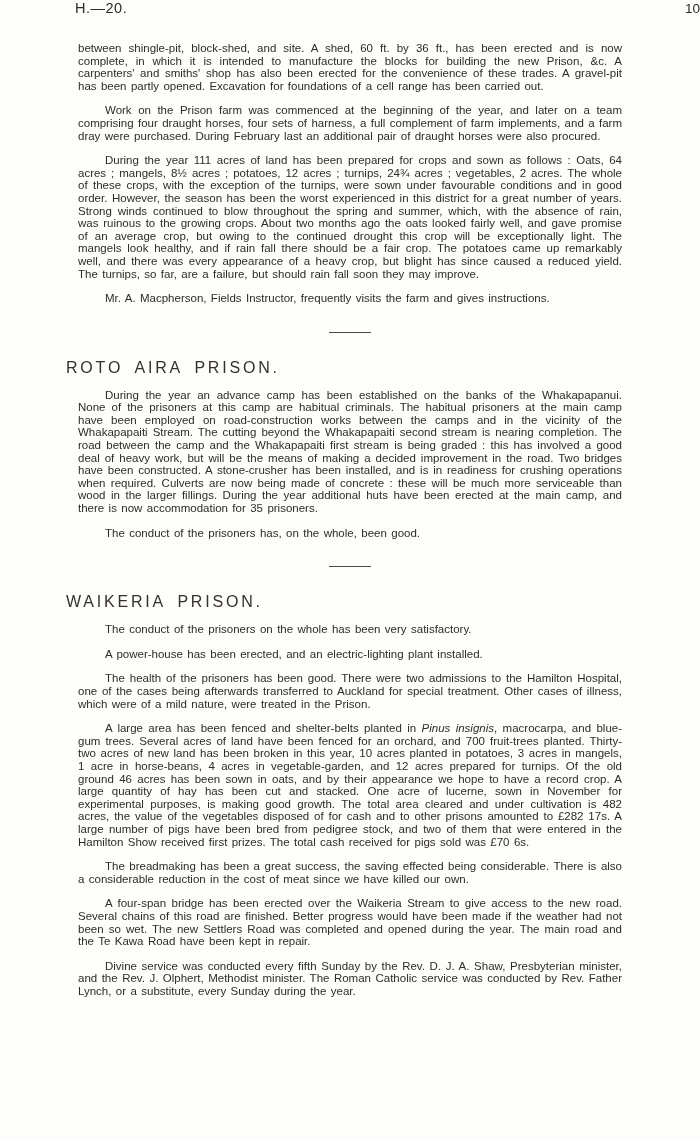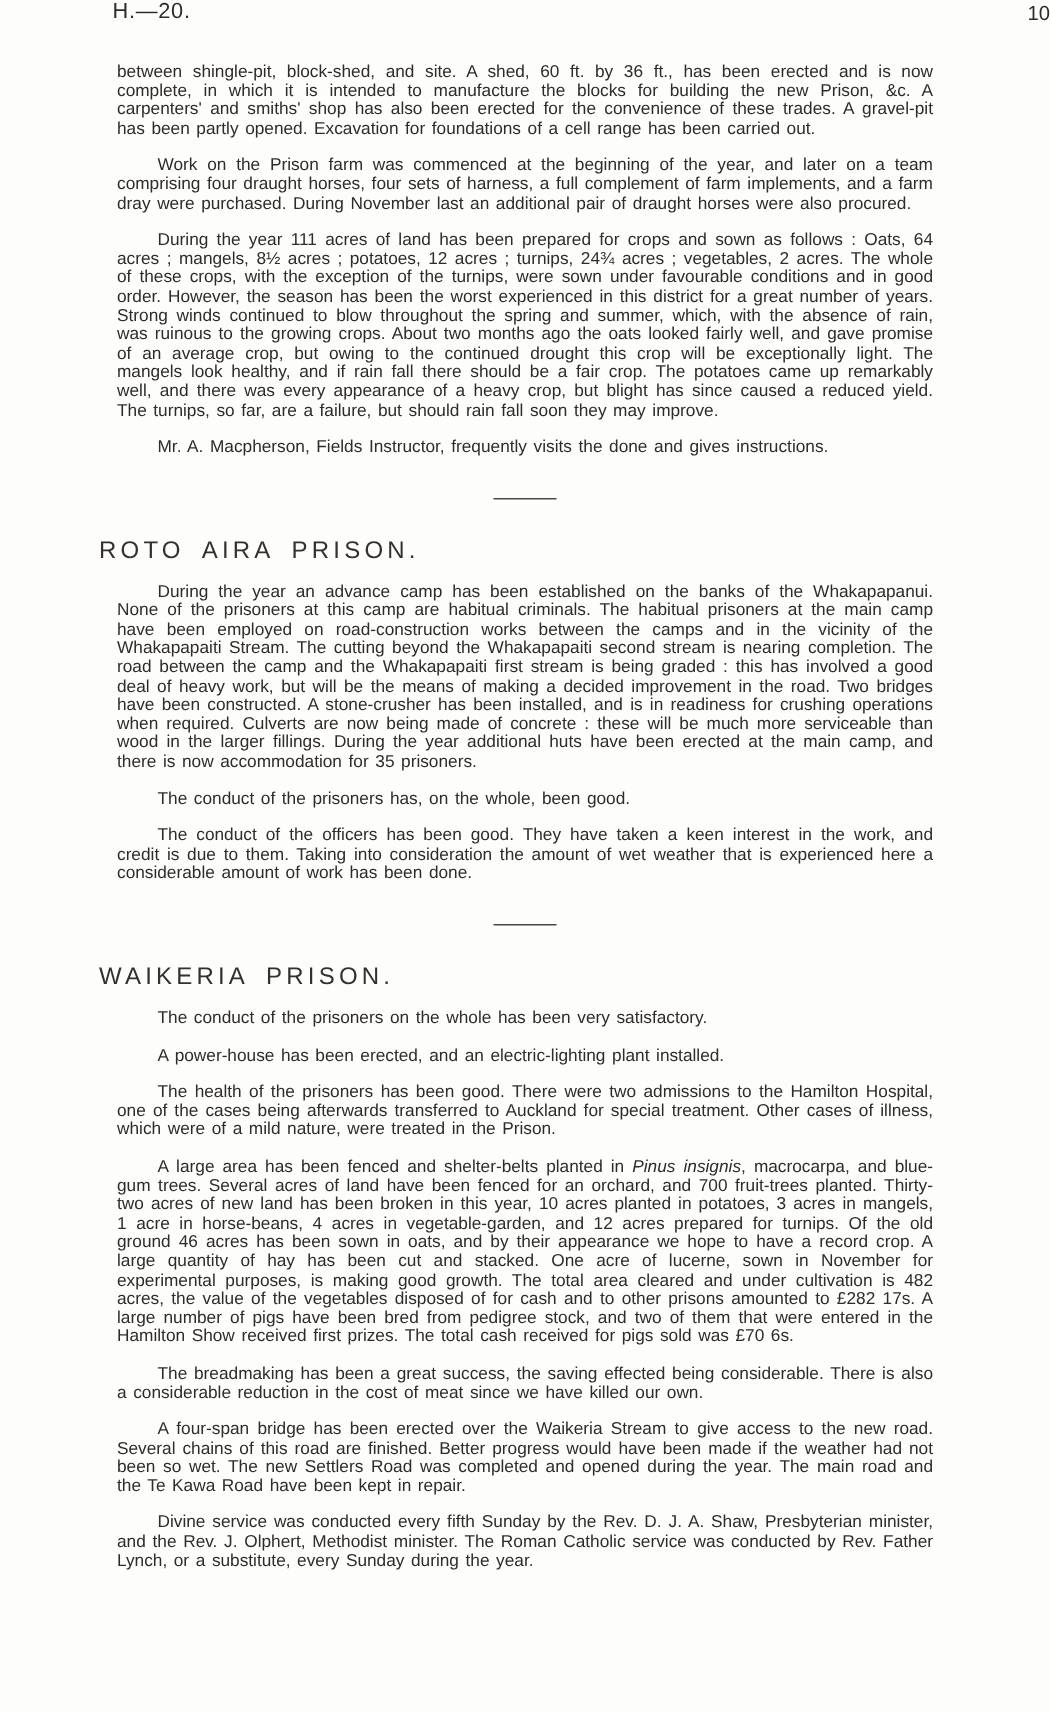--- a/index.html
+++ b/index.html
@@ -77,30 +77,29 @@
 <div class="page">
 
   <div class="masthead">
     <span class="doc-id">H.—20.</span>
     <span class="page-no">10</span>
   </div>
 
   <div class="text-block">
 
     <p class="para no-indent">between shingle-pit, block-shed, and site.  A shed, 60 ft. by 36 ft., has been erected and is now complete, in which it is intended to manufacture the blocks for building the new Prison, &amp;c.  A carpenters' and smiths' shop has also been erected for the convenience of these trades.  A gravel-pit has been partly opened.  Excavation for foundations of a cell range has been carried out.</p>
-    <p class="para">Work on the Prison farm was commenced at the beginning of the year, and later on a team comprising four draught horses, four sets of harness, a full complement of farm implements, and a farm dray were purchased.  During November last an additional pair of draught horses were also procured.</p>
+    <p class="para">Work on the Prison farm was commenced at the beginning of the year, and later on a team comprising four draught horses, four sets of harness, a full complement of farm implements, and a farm dray were purchased.  During February last an additional pair of draught horses were also procured.</p>
     <p class="para">During the year 111 acres of land has been prepared for crops and sown as follows :  Oats, 64 acres ;  mangels, 8½ acres ;  potatoes, 12 acres ;  turnips, 24¾ acres ;  vegetables, 2 acres.  The whole of these crops, with the exception of the turnips, were sown under favourable conditions and in good order.  However, the season has been the worst experienced in this district for a great number of years.  Strong winds continued to blow throughout the spring and summer, which, with the absence of rain, was ruinous to the growing crops.  About two months ago the oats looked fairly well, and gave promise of an average crop, but owing to the continued drought this crop will be exceptionally light.  The mangels look healthy, and if rain fall there should be a fair crop.  The potatoes came up remarkably well, and there was every appearance of a heavy crop, but blight has since caused a reduced yield.  The turnips, so far, are a failure, but should rain fall soon they may improve.</p>
-    <p class="para">Mr. A. Macpherson, Fields Instructor, frequently visits the done and gives instructions.</p>
+    <p class="para">Mr. A. Macpherson, Fields Instructor, frequently visits the farm and gives instructions.</p>
 
     <div class="divider"></div>
 
     <h2 class="section-heading">ROTO AIRA PRISON.</h2>
     <p class="para">During the year an advance camp has been established on the banks of the Whakapapanui.  None of the prisoners at this camp are habitual criminals.  The habitual prisoners at the main camp have been employed on road-construction works between the camps and in the vicinity of the Whakapapaiti Stream.  The cutting beyond the Whakapapaiti second stream is nearing completion.  The road between the camp and the Whakapapaiti first stream is being graded : this has involved a good deal of heavy work, but will be the means of making a decided improvement in the road.  Two bridges have been constructed.  A stone-crusher has been installed, and is in readiness for crushing operations when required.  Culverts are now being made of concrete : these will be much more serviceable than wood in the larger fillings.  During the year additional huts have been erected at the main camp, and there is now accommodation for 35 prisoners.</p>
     <p class="para">The conduct of the prisoners has, on the whole, been good.</p>
-    <p class="para">The conduct of the officers has been good.  They have taken a keen interest in the work, and credit is due to them.  Taking into consideration the amount of wet weather that is experienced here a considerable amount of work has been done.</p>
 
     <div class="divider"></div>
 
     <h2 class="section-heading">WAIKERIA PRISON.</h2>
     <p class="para">The conduct of the prisoners on the whole has been very satisfactory.</p>
     <p class="para">A power-house has been erected, and an electric-lighting plant installed.</p>
     <p class="para">The health of the prisoners has been good.  There were two admissions to the Hamilton Hospital, one of the cases being afterwards transferred to Auckland for special treatment.  Other cases of illness, which were of a mild nature, were treated in the Prison.</p>
     <p class="para"><span>A large area has been fenced and shelter-belts planted in </span><em class="species">Pinus insignis</em><span>, macrocarpa, and blue-gum trees.  Several acres of land have been fenced for an orchard, and 700 fruit-trees planted.  Thirty-two acres of new land has been broken in this year, 10 acres planted in potatoes, 3 acres in mangels, 1 acre in horse-beans, 4 acres in vegetable-garden, and 12 acres prepared for turnips.  Of the old ground 46 acres has been sown in oats, and by their appearance we hope to have a record crop.  A large quantity of hay has been cut and stacked.  One acre of lucerne, sown in November for experimental purposes, is making good growth.  The total area cleared and under cultivation is 482 acres, the value of the vegetables disposed of for cash and to other prisons amounted to £282 17s.  A large number of pigs have been bred from pedigree stock, and two of them that were entered in the Hamilton Show received first prizes.  The total cash received for pigs sold was £70 6s.</span></p>
     <p class="para">The breadmaking has been a great success, the saving effected being considerable.  There is also a considerable reduction in the cost of meat since we have killed our own.</p>
     <p class="para">A four-span bridge has been erected over the Waikeria Stream to give access to the new road.  Several chains of this road are finished.  Better progress would have been made if the weather had not been so wet.  The new Settlers Road was completed and opened during the year.  The main road and the Te Kawa Road have been kept in repair.</p>

